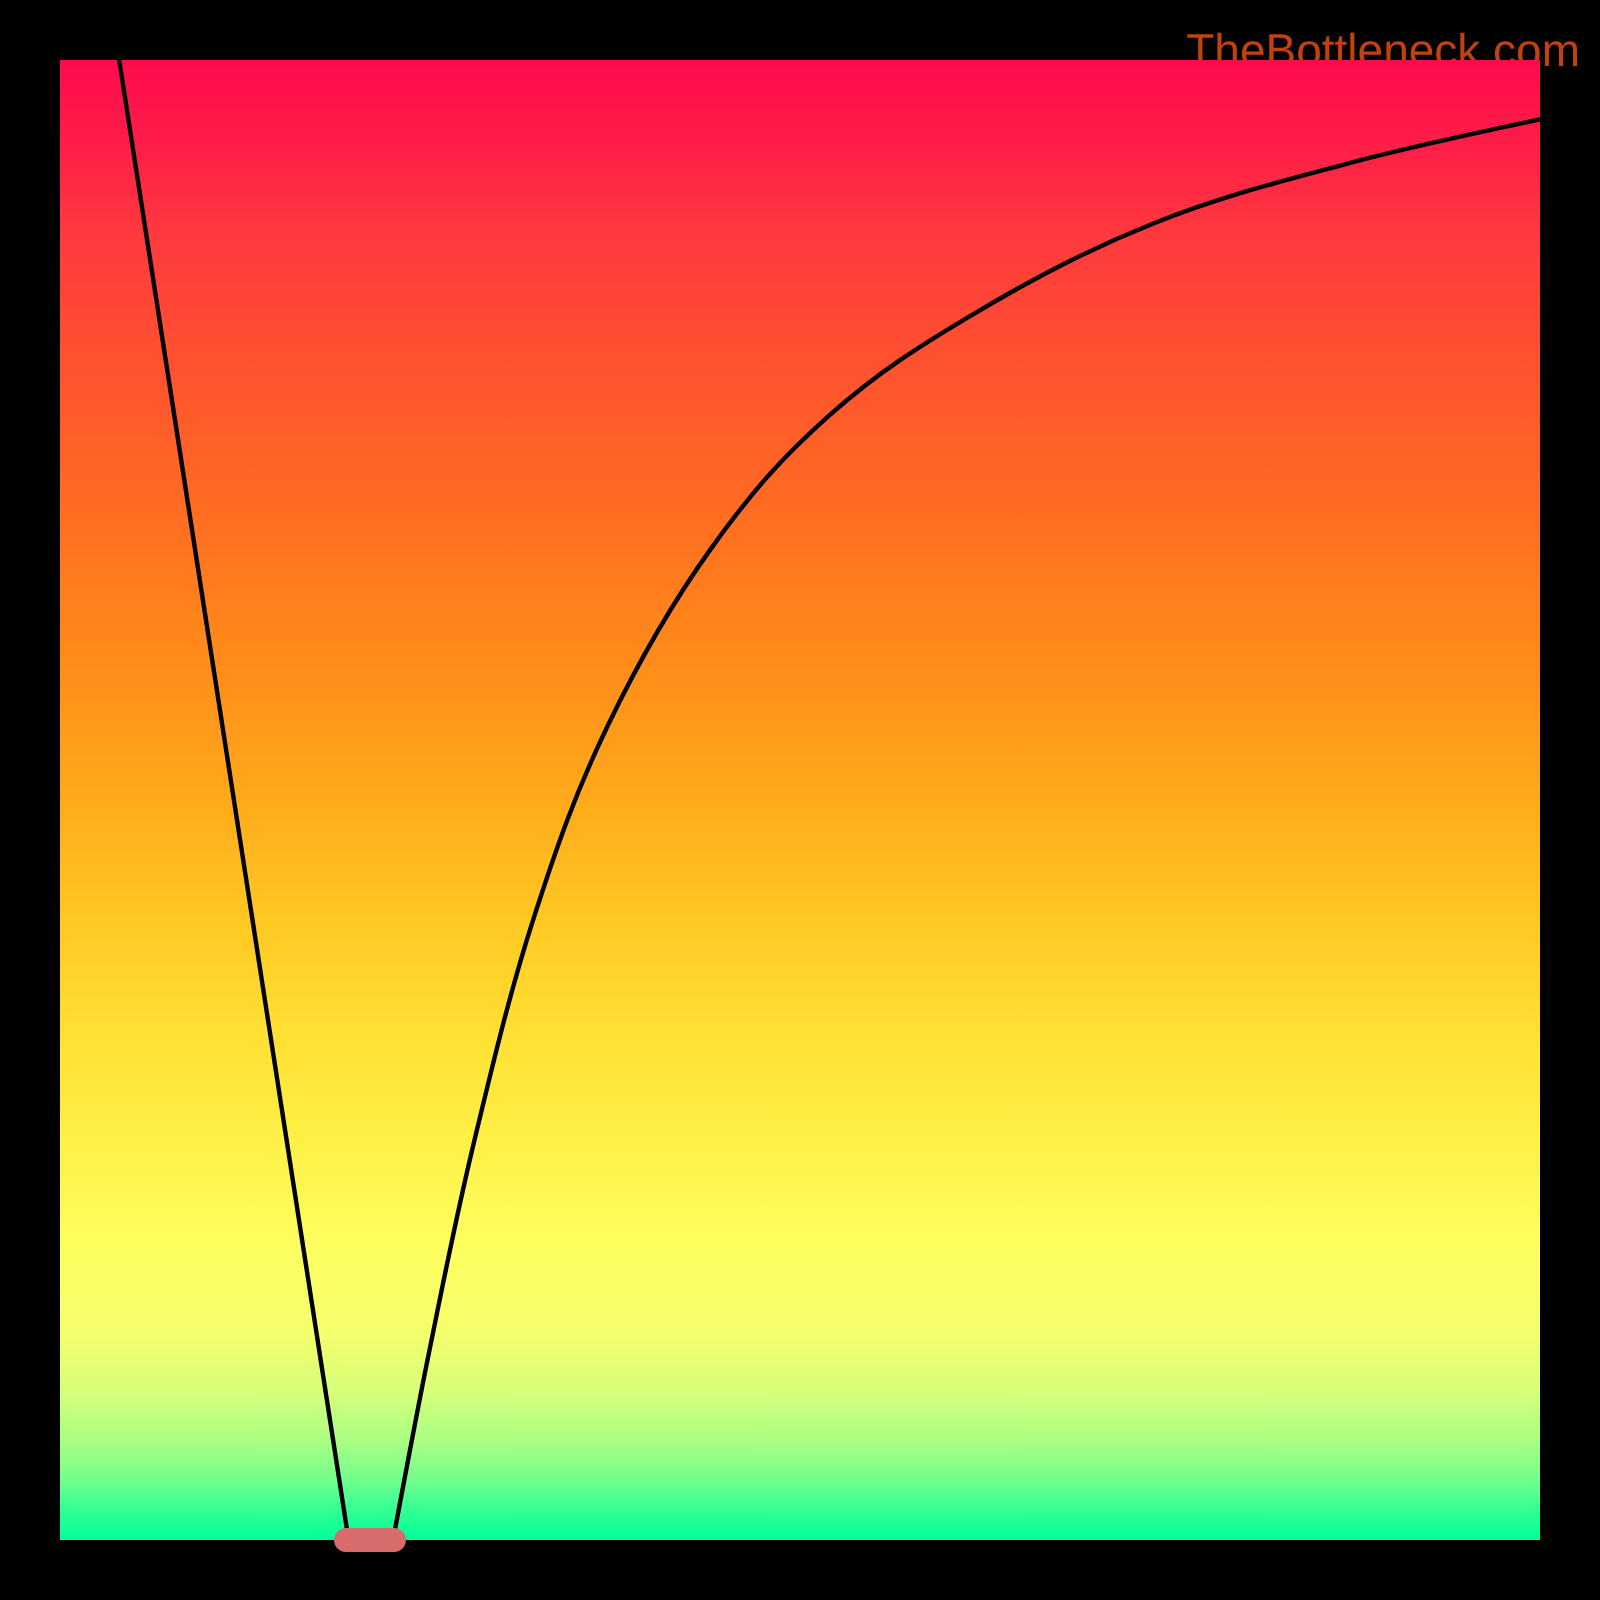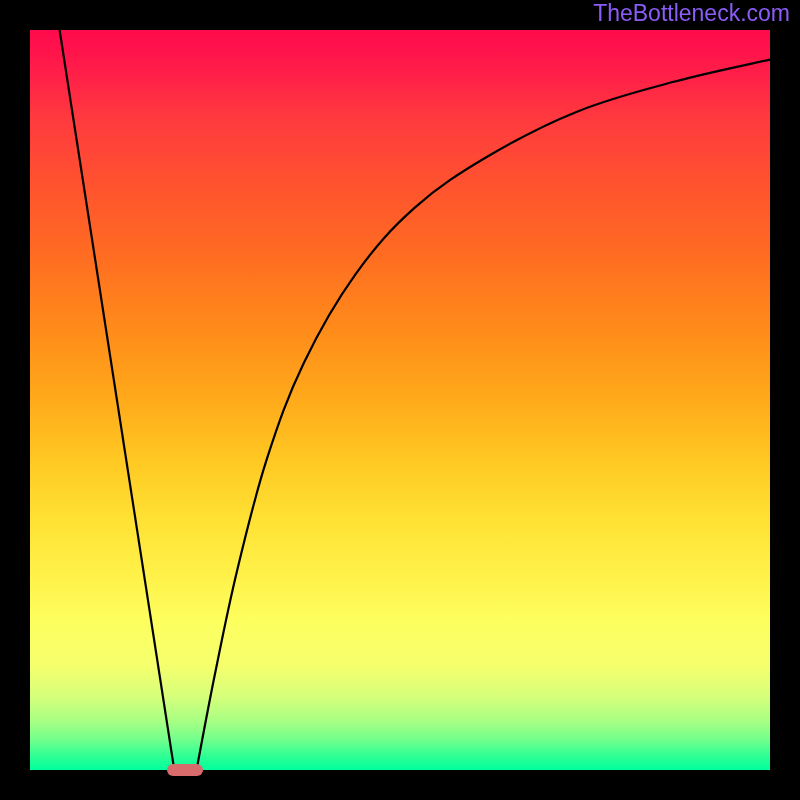--- a/index.html
+++ b/index.html
@@ -56,23 +56,23 @@
   .marker {
     position: absolute;
     width: 36px;
     height: 12px;
     border-radius: 6px;
     background: #d86b6b;
     transform: translate(-50%, -50%);
   }
   .attribution {
     position: absolute;
-    top: 0;
+    top: 12px;
     right: 10px;
-    color: #8b5cf6;
+    color: #c2410c;
     font-size: 23px;
     font-weight: 500;
     letter-spacing: 0px;
     user-select: none;
   }
 </style>
 </head>
 <body>
 
 <div class="attribution">TheBottleneck.com</div>

